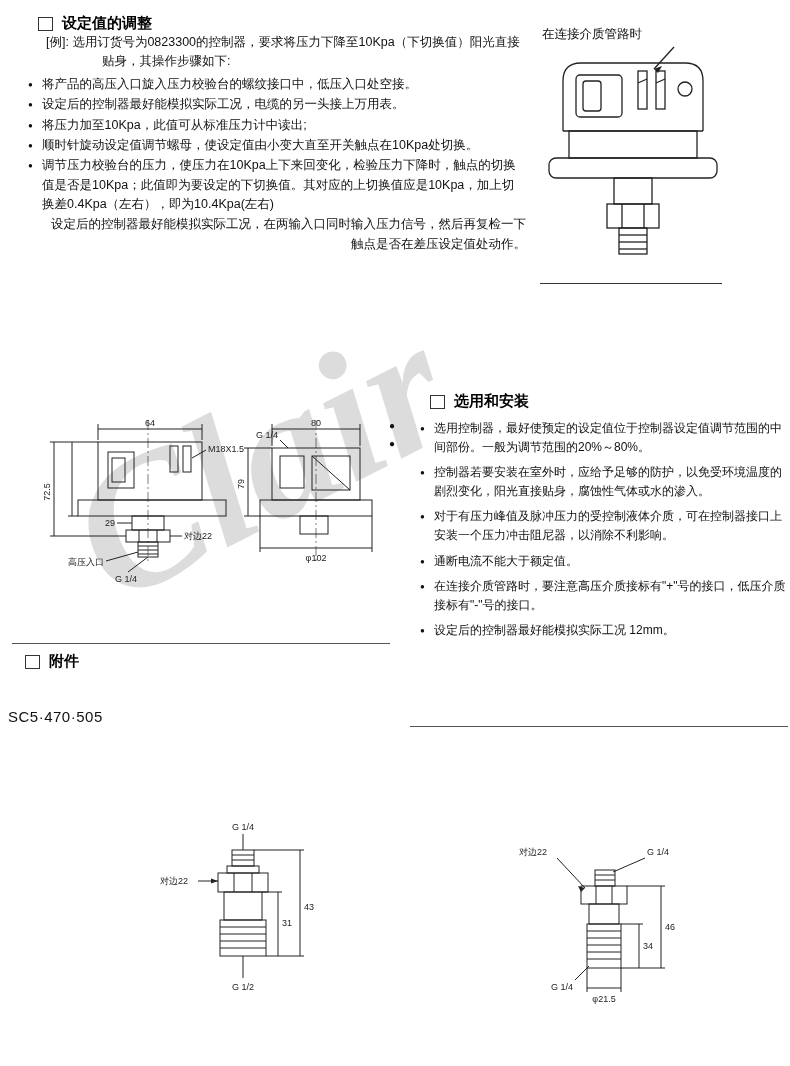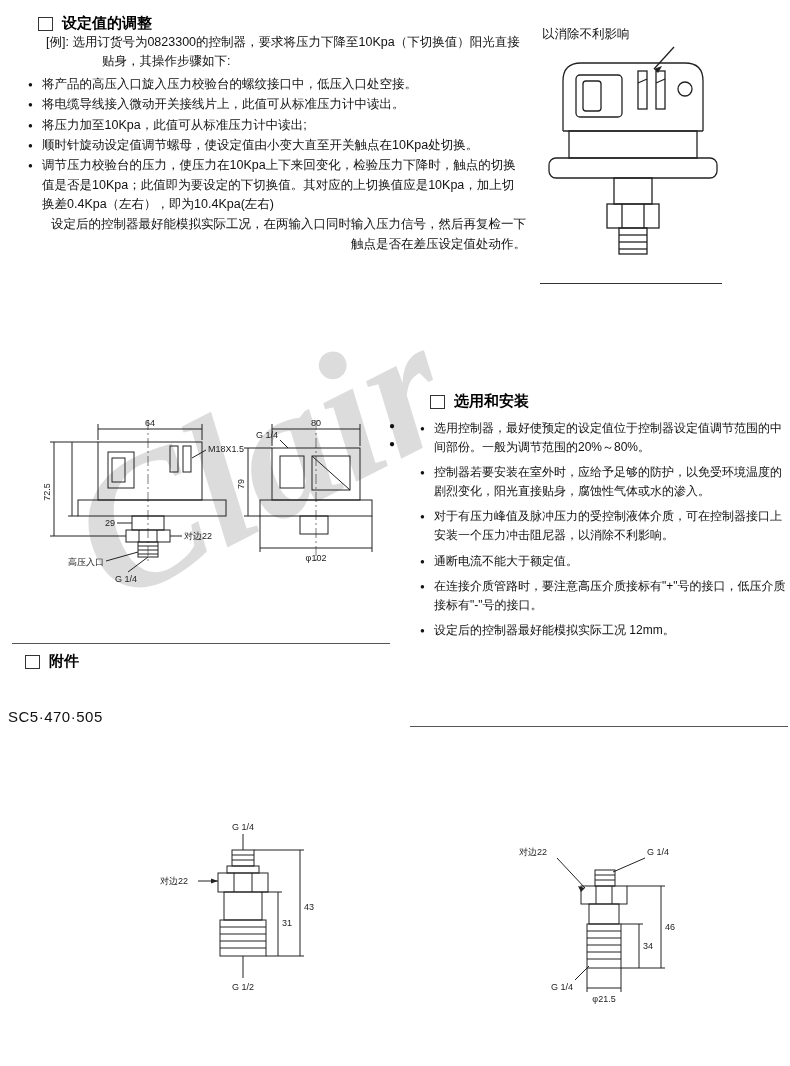--- a/index.html
+++ b/index.html
@@ -61,40 +61,40 @@
       <span>设定值的调整</span>
     </div>
     <p class="body-text example"><span>[例]:</span> <span>选用订货号为0823300的控制器，要求将压力下降至10Kpa（下切换值）阳光直接贴身，其操作步骤如下:</span></p>
     <div class="bullets body-text">
       <div class="bullet-item">
           <span class="bullet-marker">●</span>
           <span class="bullet-text">将产品的高压入口旋入压力校验台的螺纹接口中，低压入口处空接。</span>
         </div>
       <div class="bullet-item">
           <span class="bullet-marker">●</span>
-          <span class="bullet-text">将电缆导线接入微动开关接线片上，此值可从标准压力计中读出。</span>
+          <span class="bullet-text">设定后的控制器最好能模拟实际工况，电缆的另一头接上万用表。</span>
         </div>
       <div class="bullet-item">
           <span class="bullet-marker">●</span>
           <span class="bullet-text">将压力加至10Kpa，此值可从标准压力计中读出;</span>
         </div>
       <div class="bullet-item">
           <span class="bullet-marker">●</span>
           <span class="bullet-text">顺时针旋动设定值调节螺母，使设定值由小变大直至开关触点在10Kpa处切换。</span>
         </div>
       <div class="bullet-item">
           <span class="bullet-marker">●</span>
           <span class="bullet-text">调节压力校验台的压力，使压力在10Kpa上下来回变化，检验压力下降时，触点的切换值是否是10Kpa；此值即为要设定的下切换值。其对应的上切换值应是10Kpa，加上切换差0.4Kpa（左右），即为10.4Kpa(左右)</span>
         </div>
     </div>
     <p class="body-text closing">设定后的控制器最好能模拟实际工况，在两输入口同时输入压力信号，然后再复检一下触点是否在差压设定值处动作。</p>
   </div>
 
   <div class="layer fig-device-wrap">
-    <div class="fig-device-label">以消除不利影响</div>
+    <div class="fig-device-label">在连接介质管路时</div>
     <svg width="200" height="230" viewBox="0 0 200 230">
       <g stroke="#222" stroke-width="1.3" fill="none">
         <line x1="136" y1="2" x2="116" y2="24"></line>
         <path d="M116,24 l8,-3 l-4,7 z" fill="#222" stroke="none"></path>
         <path d="M25,86 L25,36 Q25,18 43,18 L147,18 Q165,18 165,36 L165,86"></path>
         <line x1="25" y1="86" x2="165" y2="86"></line>
         <rect x="38" y="30" width="46" height="42" rx="4"></rect>
         <rect x="45" y="36" width="18" height="30" rx="3"></rect>
         <rect x="100" y="26" width="9" height="38"></rect>
         <rect x="118" y="26" width="9" height="38"></rect>

